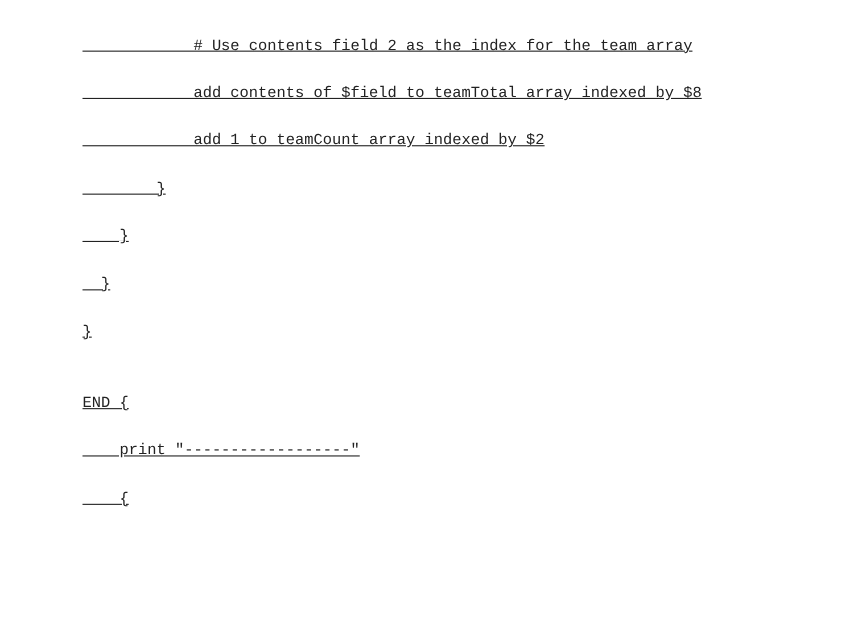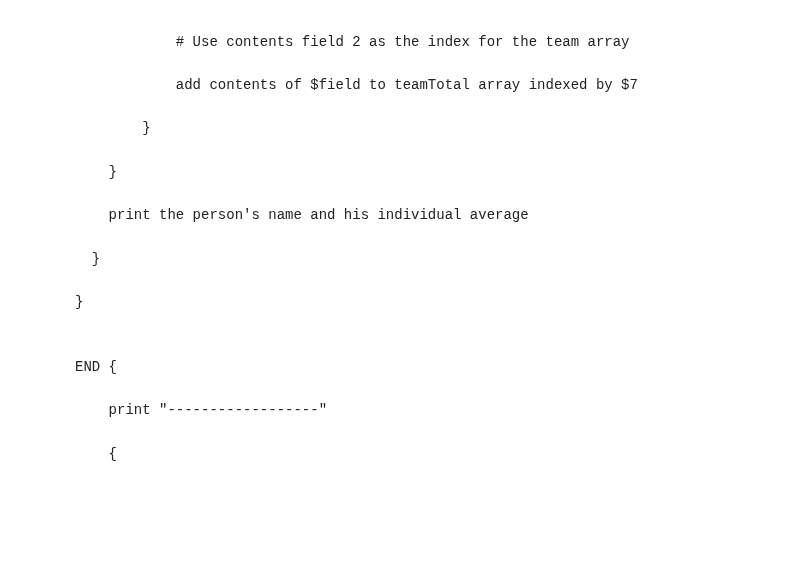--- a/index.html
+++ b/index.html
@@ -16,31 +16,32 @@
       font-size: 14px;
       line-height: 1.55;
       color: #222;
     }
     .code-block {
       white-space: pre;
       padding-left: 75px;
     }
     .line {
       display: block;
+      text-decoration: underline;
     }
   </style>
 </head>
 <body>
 
 <div class="code-block">
 <span class="line">            # Use contents field 2 as the index for the team array</span>
-<span class="line">            add contents of $field to teamTotal array indexed by $7</span>
+<span class="line">            add contents of $field to teamTotal array indexed by $8</span>
+<span class="line">            add 1 to teamCount array indexed by $2</span>
 <span class="line">        }</span>
 <span class="line">    }</span>
-<span class="line">    print the person's name and his individual average</span>
 <span class="line">  }</span>
 <span class="line">}</span>
 <span class="line"></span>
 <span class="line">END {</span>
 <span class="line">    print "------------------"</span>
 <span class="line">    {</span>
 
 
 <span class="line"></span>
 

